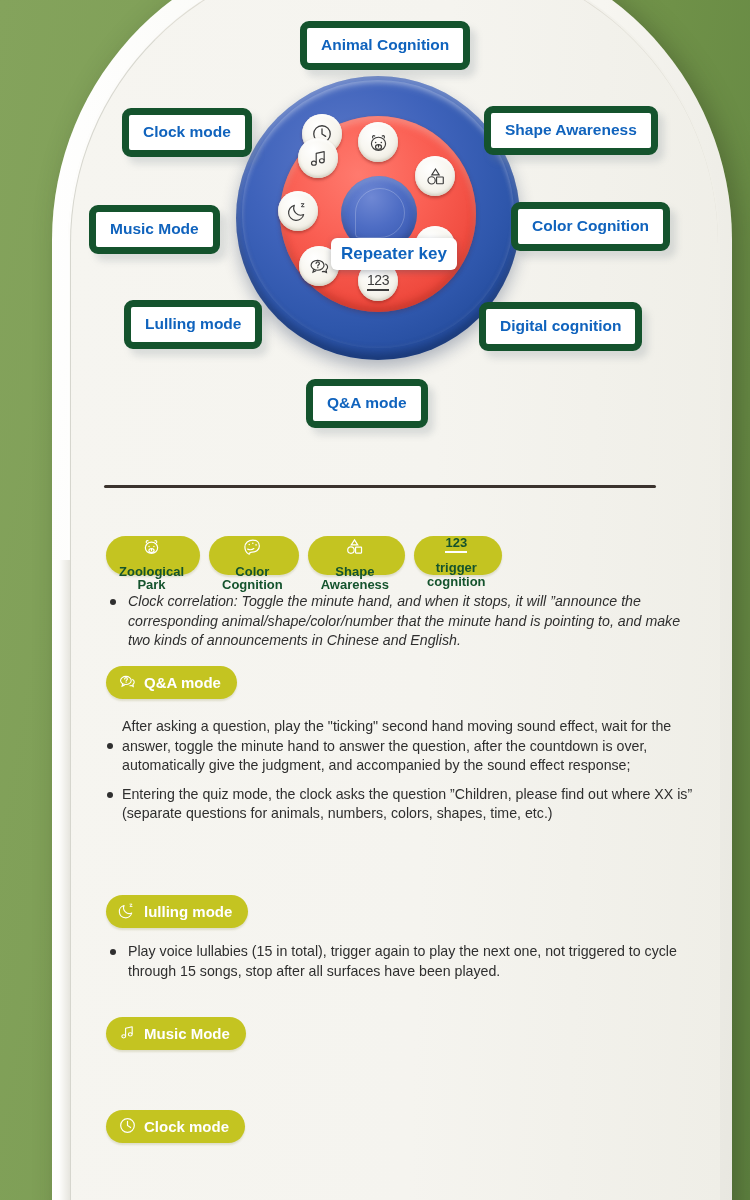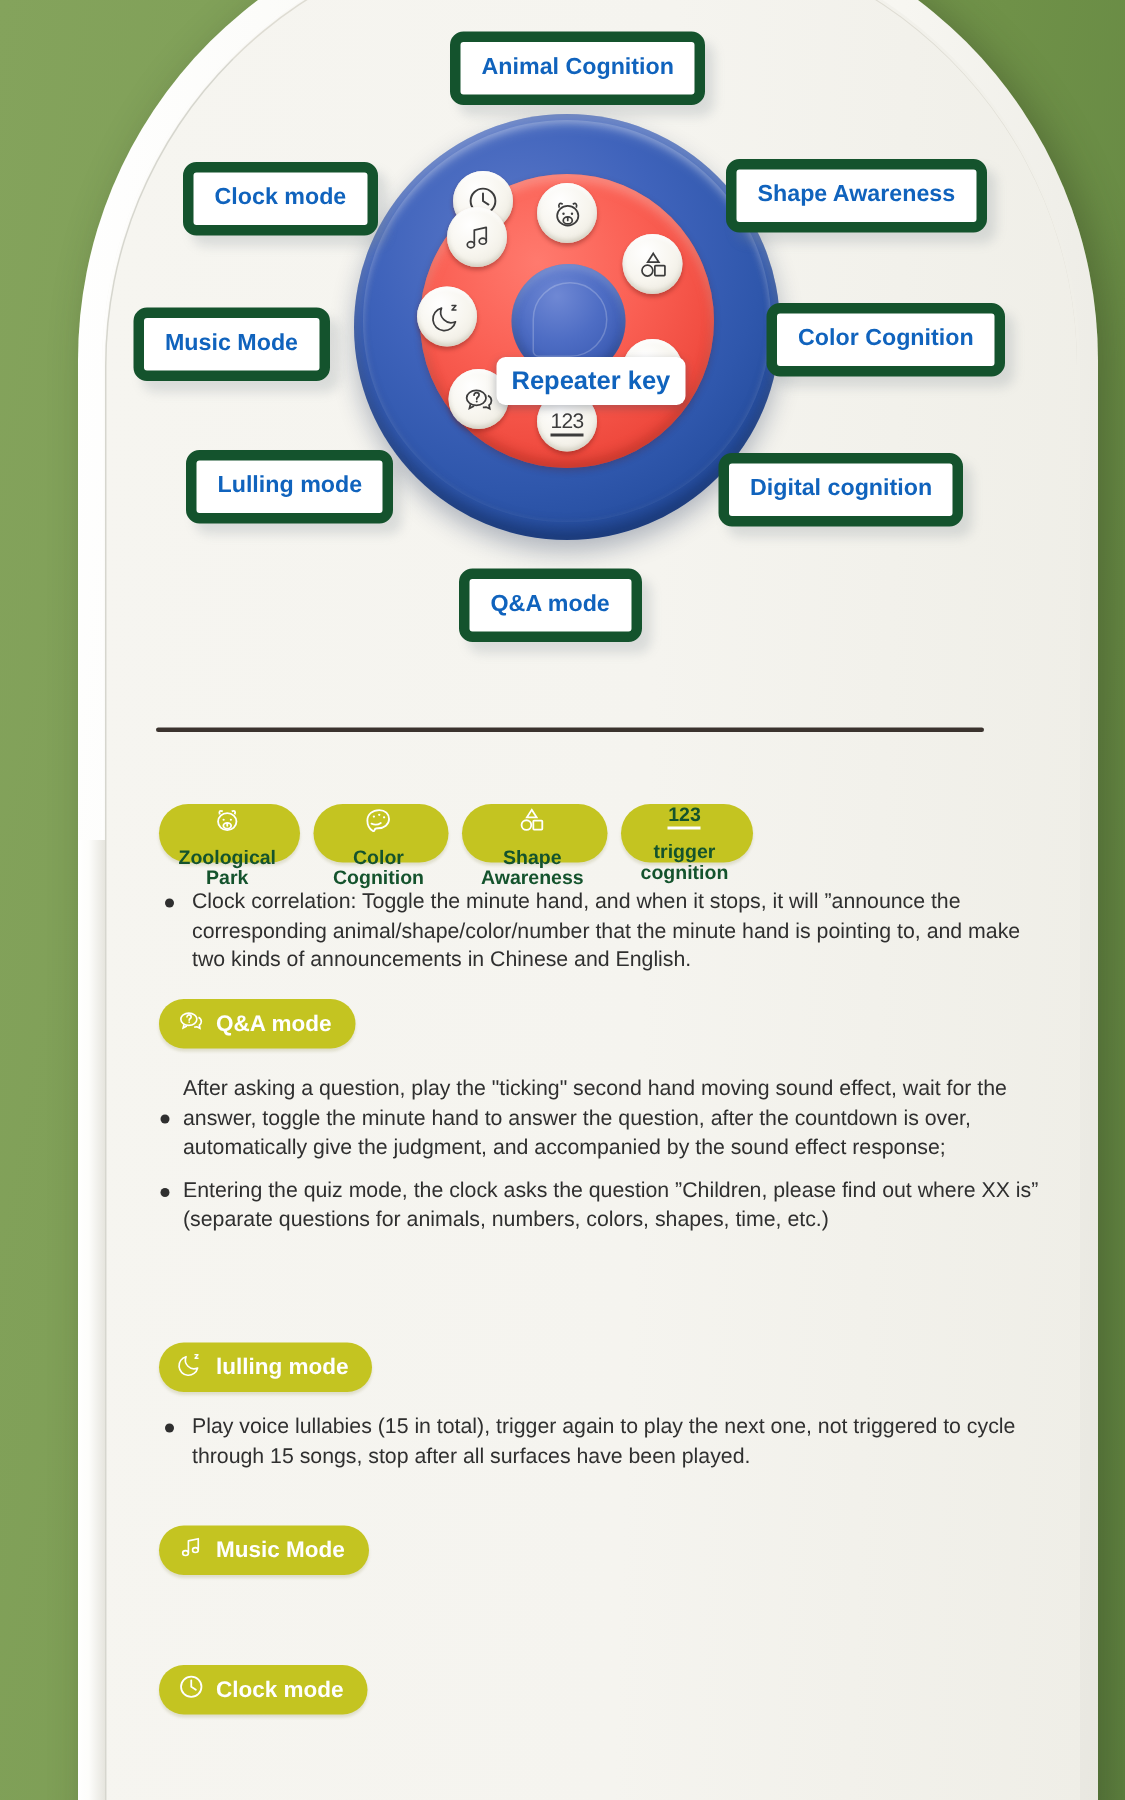--- a/index.html
+++ b/index.html
@@ -418,21 +418,21 @@
 Awareness</span>
       </div>
 
       <div class="badge">
         <span class="bicon num123">123</span>
         <span class="blabel">trigger
 cognition</span>
       </div>
     </div>
 
-    <div class="sec" style="top:72px; width:580px;">
+    <div class="sec" style="top:72px; width:580px;font-style:italic;">
       <ul class="bullets">
         <li>Clock correlation: Toggle the minute hand, and when it stops, it will  ”announce the corresponding animal/shape/color/number that the minute hand is pointing to, and make two kinds of announcements in Chinese and English.</li>
       </ul>
     </div>
 
     <div class="sec s-qa" style="width:600px;">
       <div class="sec-badge">
         <span class="bicon">
           <svg width="19" height="19" viewBox="0 0 26 26" fill="none" stroke="#ffffff" stroke-width="1.5">
             <path d="M19.6 9.8c1.6.9 2.6 2.3 2.6 3.9 0 1.3-.7 2.5-1.8 3.4l.5 2.7-2.7-1.3c-.8.2-1.6.3-2.5.3"></path>

